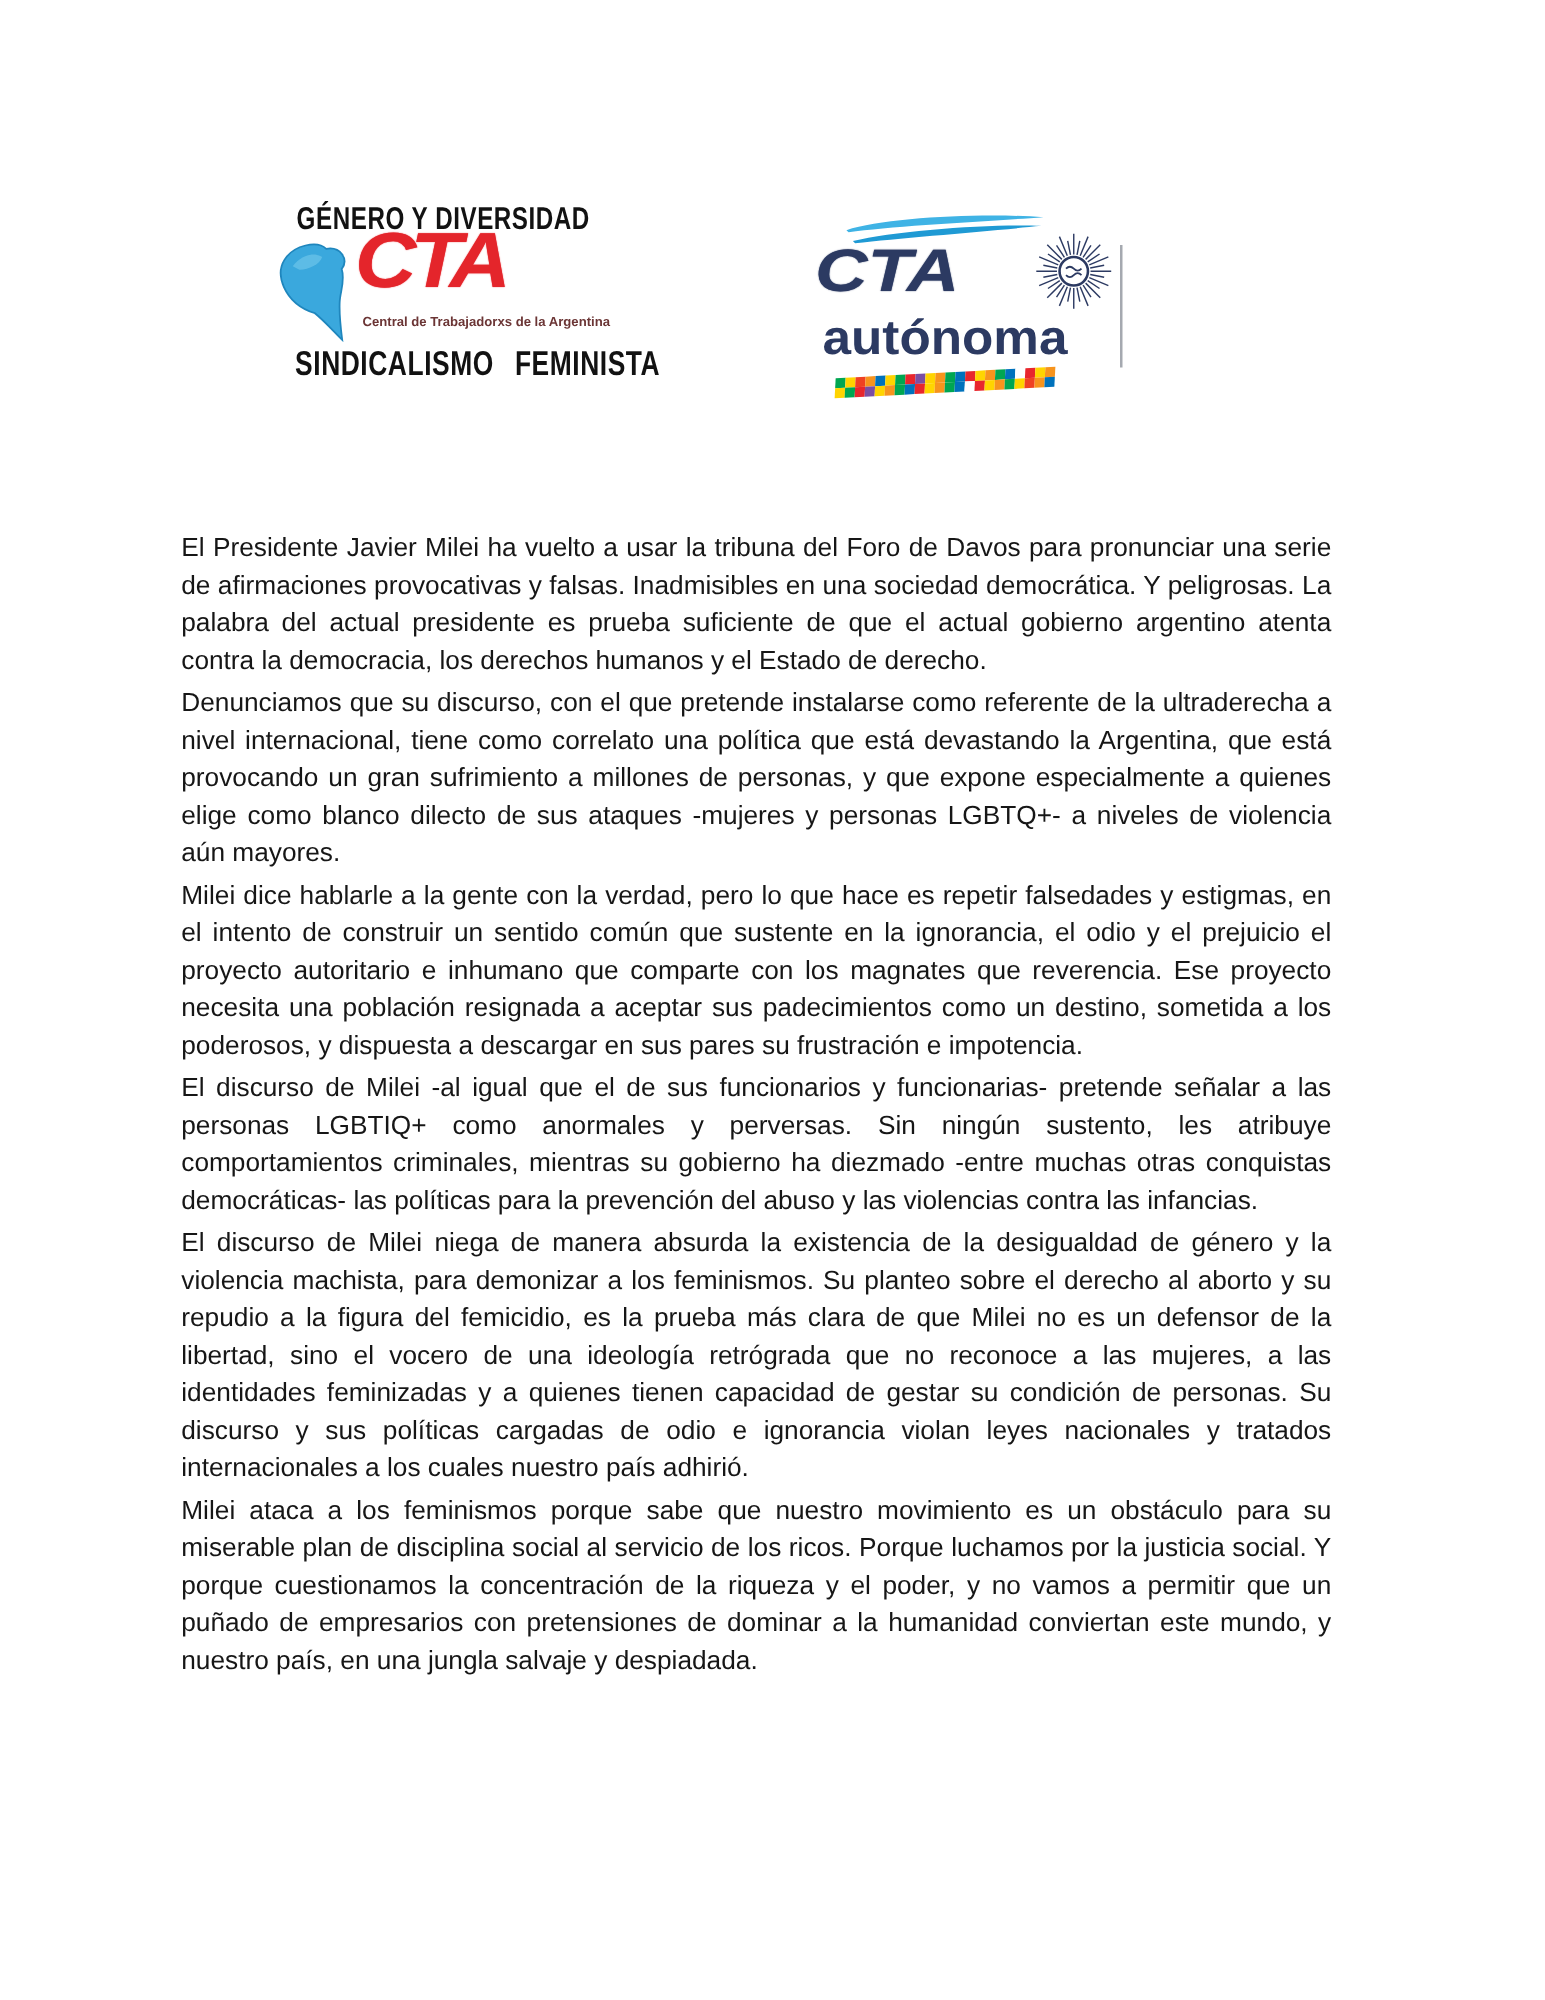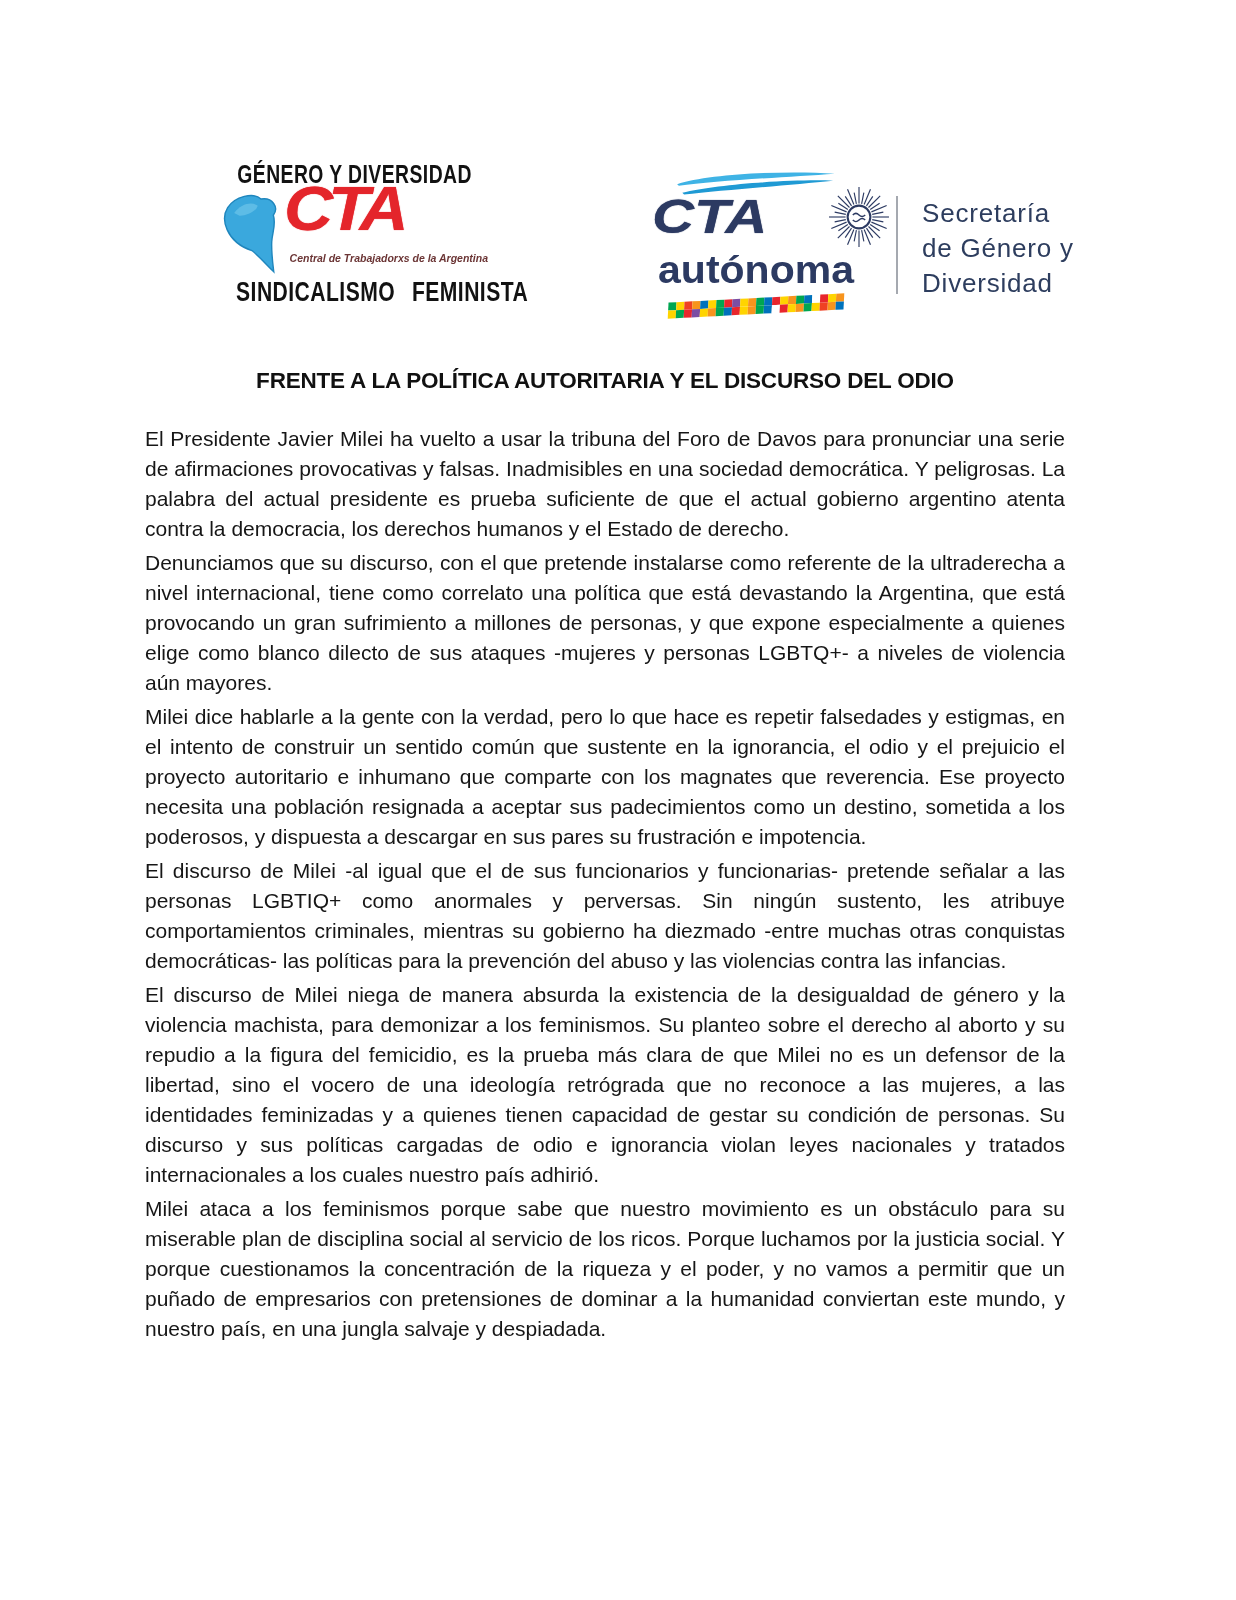--- a/index.html
+++ b/index.html
@@ -23,21 +23,21 @@
   .sa-map { position:absolute; left:6px; top:-2px; width:66px; height:88px; transform:rotate(-24deg); }
   .cta-red {
     position:absolute; left:64px; top:-16px;
     font-size:68px; font-weight:bold; font-style:italic;
     color:#e4252b; letter-spacing:-5px; line-height:70px;
     transform:scaleY(0.92); transform-origin:top left;
     text-shadow:0 0 1px #e4252b;
   }
   .central-text {
     position:absolute; left:58px; top:60px; width:210px;
-    font-size:10.5px; font-weight:bold; font-style:italic;
+    font-size:10.5px; font-weight:bold; 
     color:#6b3535; white-space:nowrap;
   }
   .sf-text {
     font-size:24px; font-weight:bold; color:#121212;
     letter-spacing:0.5px; word-spacing:12px; white-space:nowrap;
     transform:scale(0.88,1.15); transform-origin:center;
     margin-top:0px;
   }
 
   
@@ -192,27 +192,21 @@
         <div style="background: rgb(0, 166, 81);"></div>
         <div style="background: rgb(255, 212, 0);"></div>
         <div style="background: rgb(239, 65, 35);"></div>
         <div style="background: rgb(247, 148, 29);"></div>
         <div style="background: rgb(0, 114, 188);"></div>
       </div>
   </div>
 
   <div class="v-divider"></div>
 
-  <div class="secretariat">
-    <div>Secretaría</div>
-    <div>de Género y</div>
-    <div>Diversidad</div>
-  </div>
-
-  <h1 class="doc-title">FRENTE A LA POLÍTICA AUTORITARIA Y EL DISCURSO DEL ODIO</h1>
+
 
   <main class="body-text">
     <p>El Presidente Javier Milei ha vuelto a usar la tribuna del Foro de Davos para pronunciar una serie de afirmaciones provocativas y falsas. Inadmisibles en una sociedad democrática. Y peligrosas. La palabra del actual presidente es prueba suficiente de que el actual gobierno argentino atenta contra la democracia, los derechos humanos y el Estado de derecho.</p>
     <p>Denunciamos que su discurso, con el que pretende instalarse como referente de la ultraderecha a nivel internacional, tiene como correlato una política que está devastando la Argentina, que está provocando un gran sufrimiento a millones de personas, y que expone especialmente a quienes elige como blanco dilecto de sus ataques -mujeres y personas LGBTQ+- a niveles de violencia aún mayores.</p>
     <p>Milei dice hablarle a la gente con la verdad, pero lo que hace es repetir falsedades y estigmas, en el intento de construir un sentido común que sustente en la ignorancia, el odio y el prejuicio el proyecto autoritario e inhumano que comparte con los magnates que reverencia. Ese proyecto necesita una población resignada a aceptar sus padecimientos como un destino, sometida a los poderosos, y dispuesta a descargar en sus pares su frustración e impotencia.</p>
     <p>El discurso de Milei -al igual que el de sus funcionarios y funcionarias- pretende señalar a las personas LGBTIQ+ como anormales y perversas. Sin ningún sustento, les atribuye comportamientos criminales, mientras su gobierno ha diezmado -entre muchas otras conquistas democráticas- las políticas para la prevención del abuso y las violencias contra las infancias.</p>
     <p>El discurso de Milei niega de manera absurda la existencia de la desigualdad de género y la violencia machista, para demonizar a los feminismos. Su planteo sobre el derecho al aborto y su repudio a la figura del femicidio, es la prueba más clara de que Milei no es un defensor de la libertad, sino el vocero de una ideología retrógrada que no reconoce a las mujeres, a las identidades feminizadas y a quienes tienen capacidad de gestar su condición de personas. Su discurso y sus políticas cargadas de odio e ignorancia violan leyes nacionales y tratados internacionales a los cuales nuestro país adhirió.</p>
     <p>Milei ataca a los feminismos porque sabe que nuestro movimiento es un obstáculo para su miserable plan de disciplina social al servicio de los ricos. Porque luchamos por la justicia social. Y porque cuestionamos la concentración de la riqueza y el poder, y no vamos a permitir que un puñado de empresarios con pretensiones de dominar a la humanidad conviertan este mundo, y nuestro país, en una jungla salvaje y despiadada.</p>
   </main>
 

